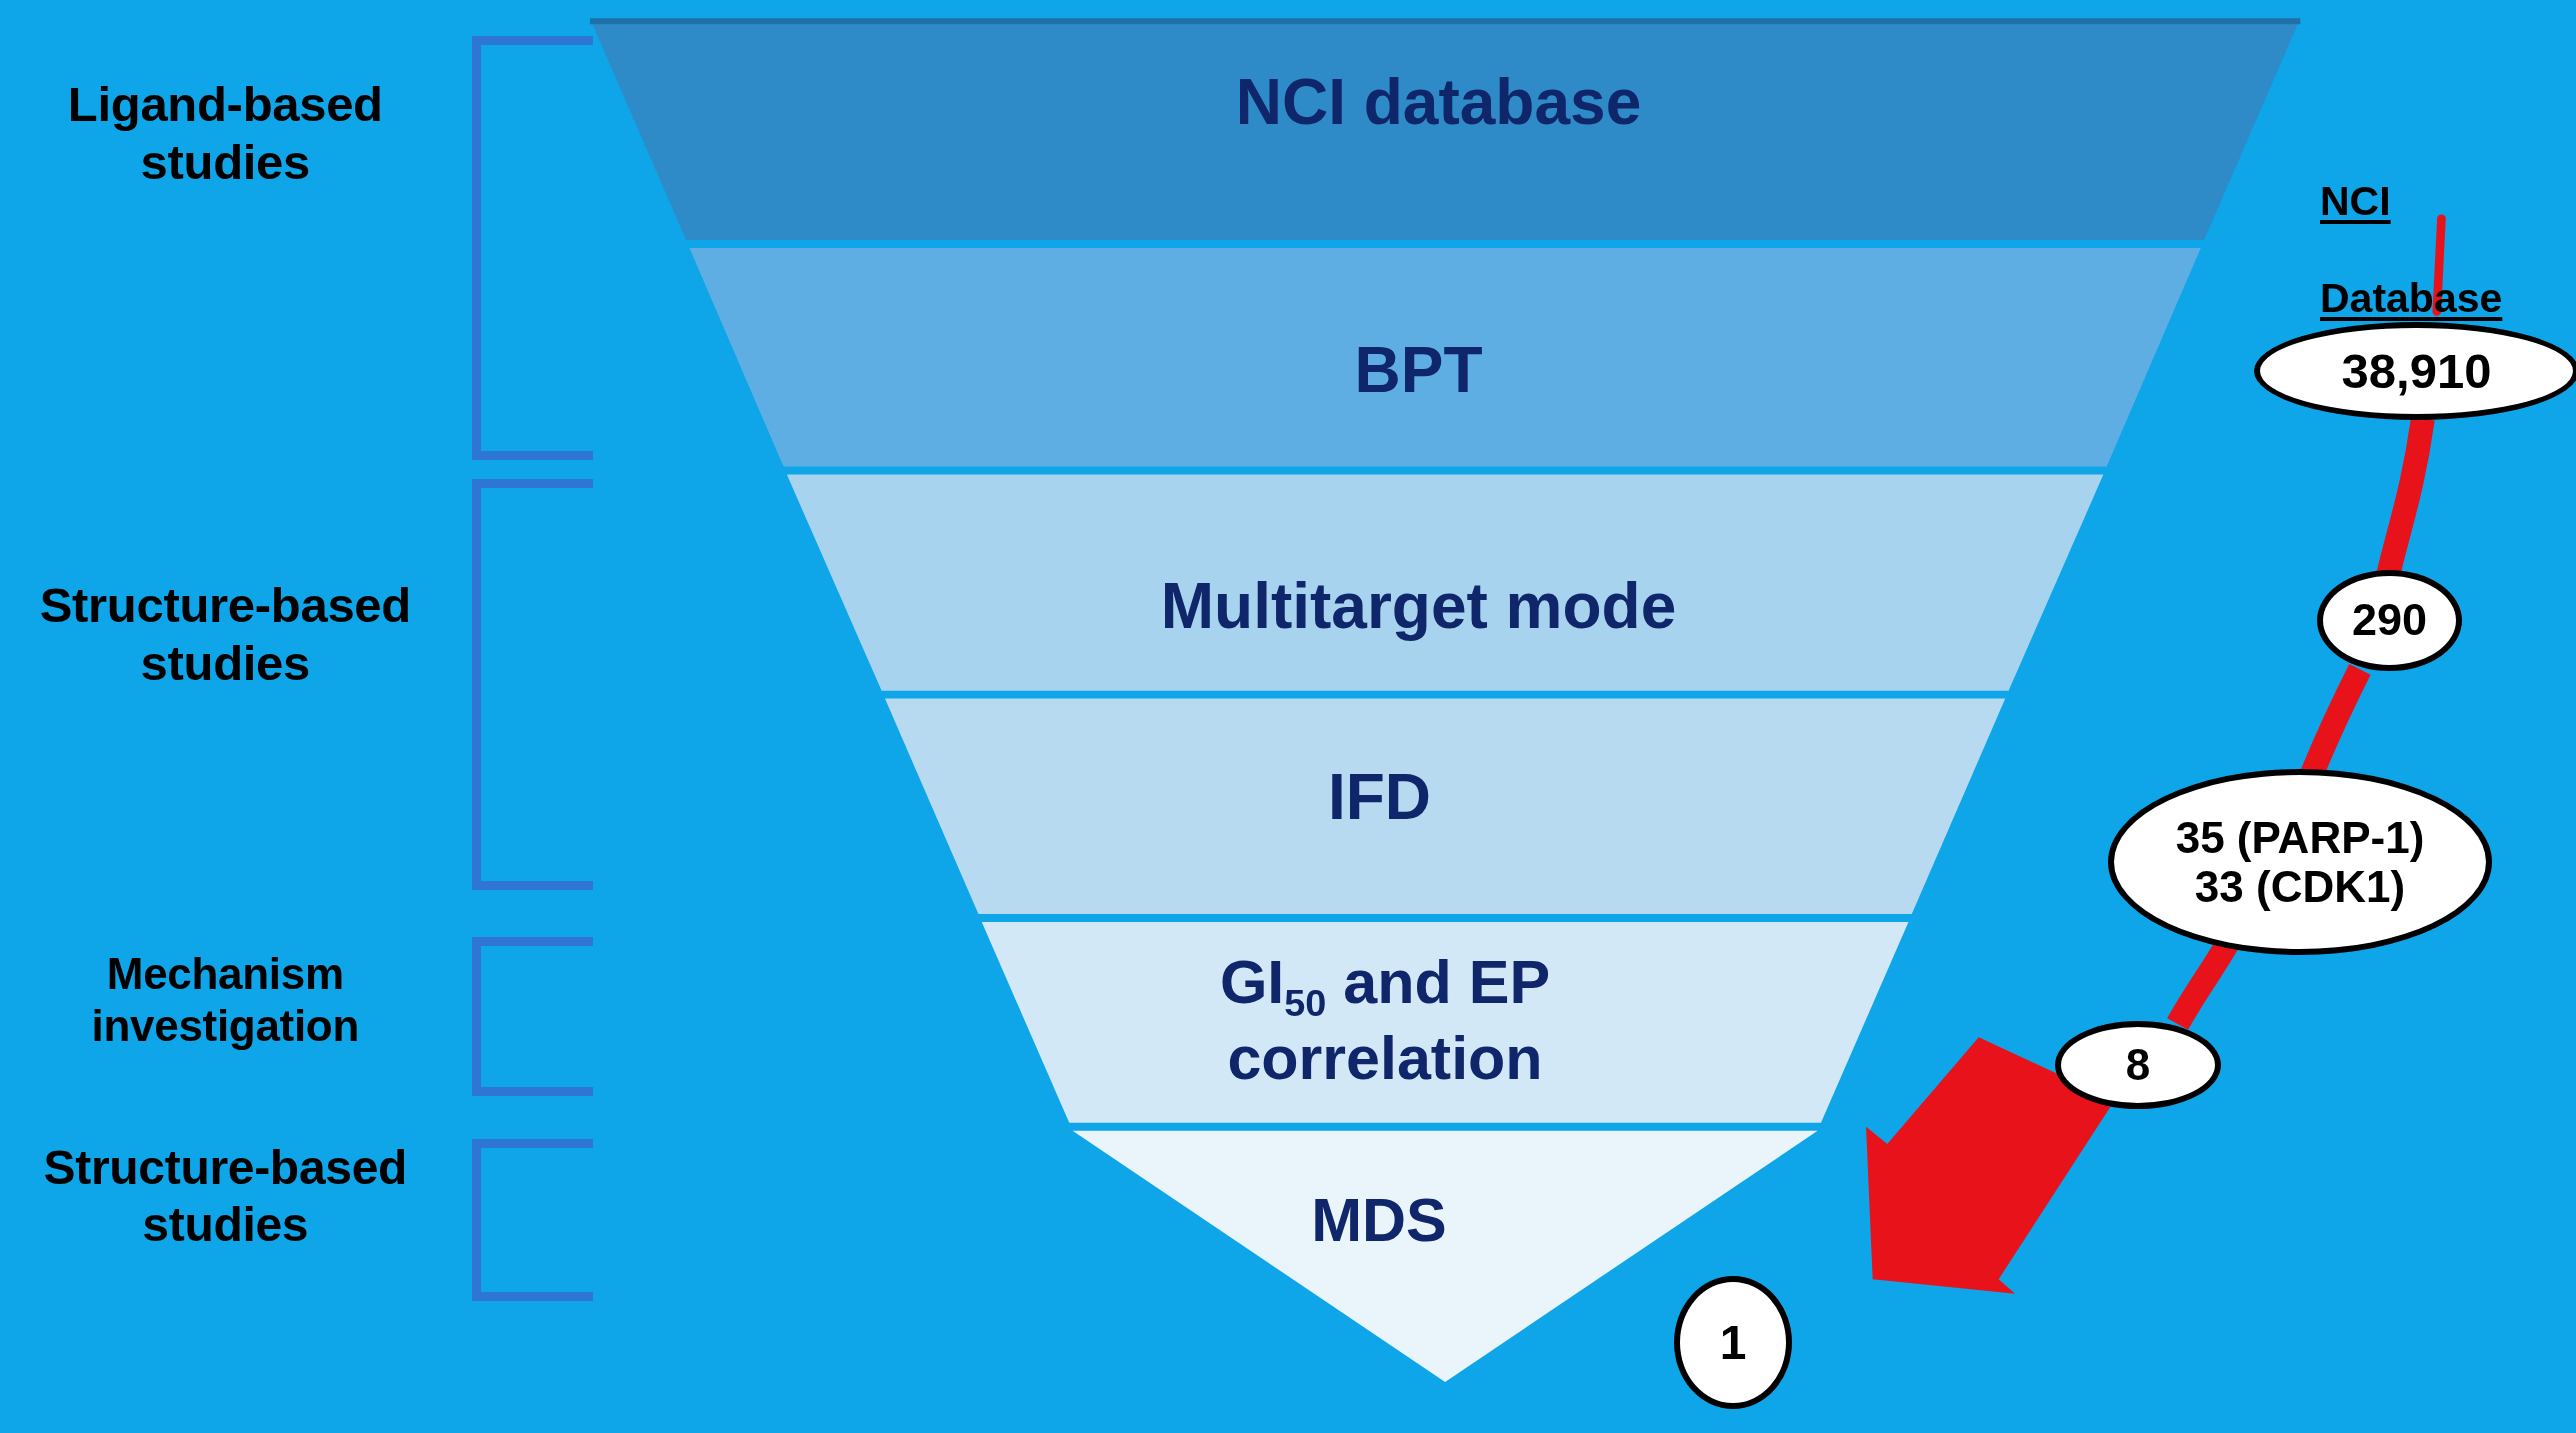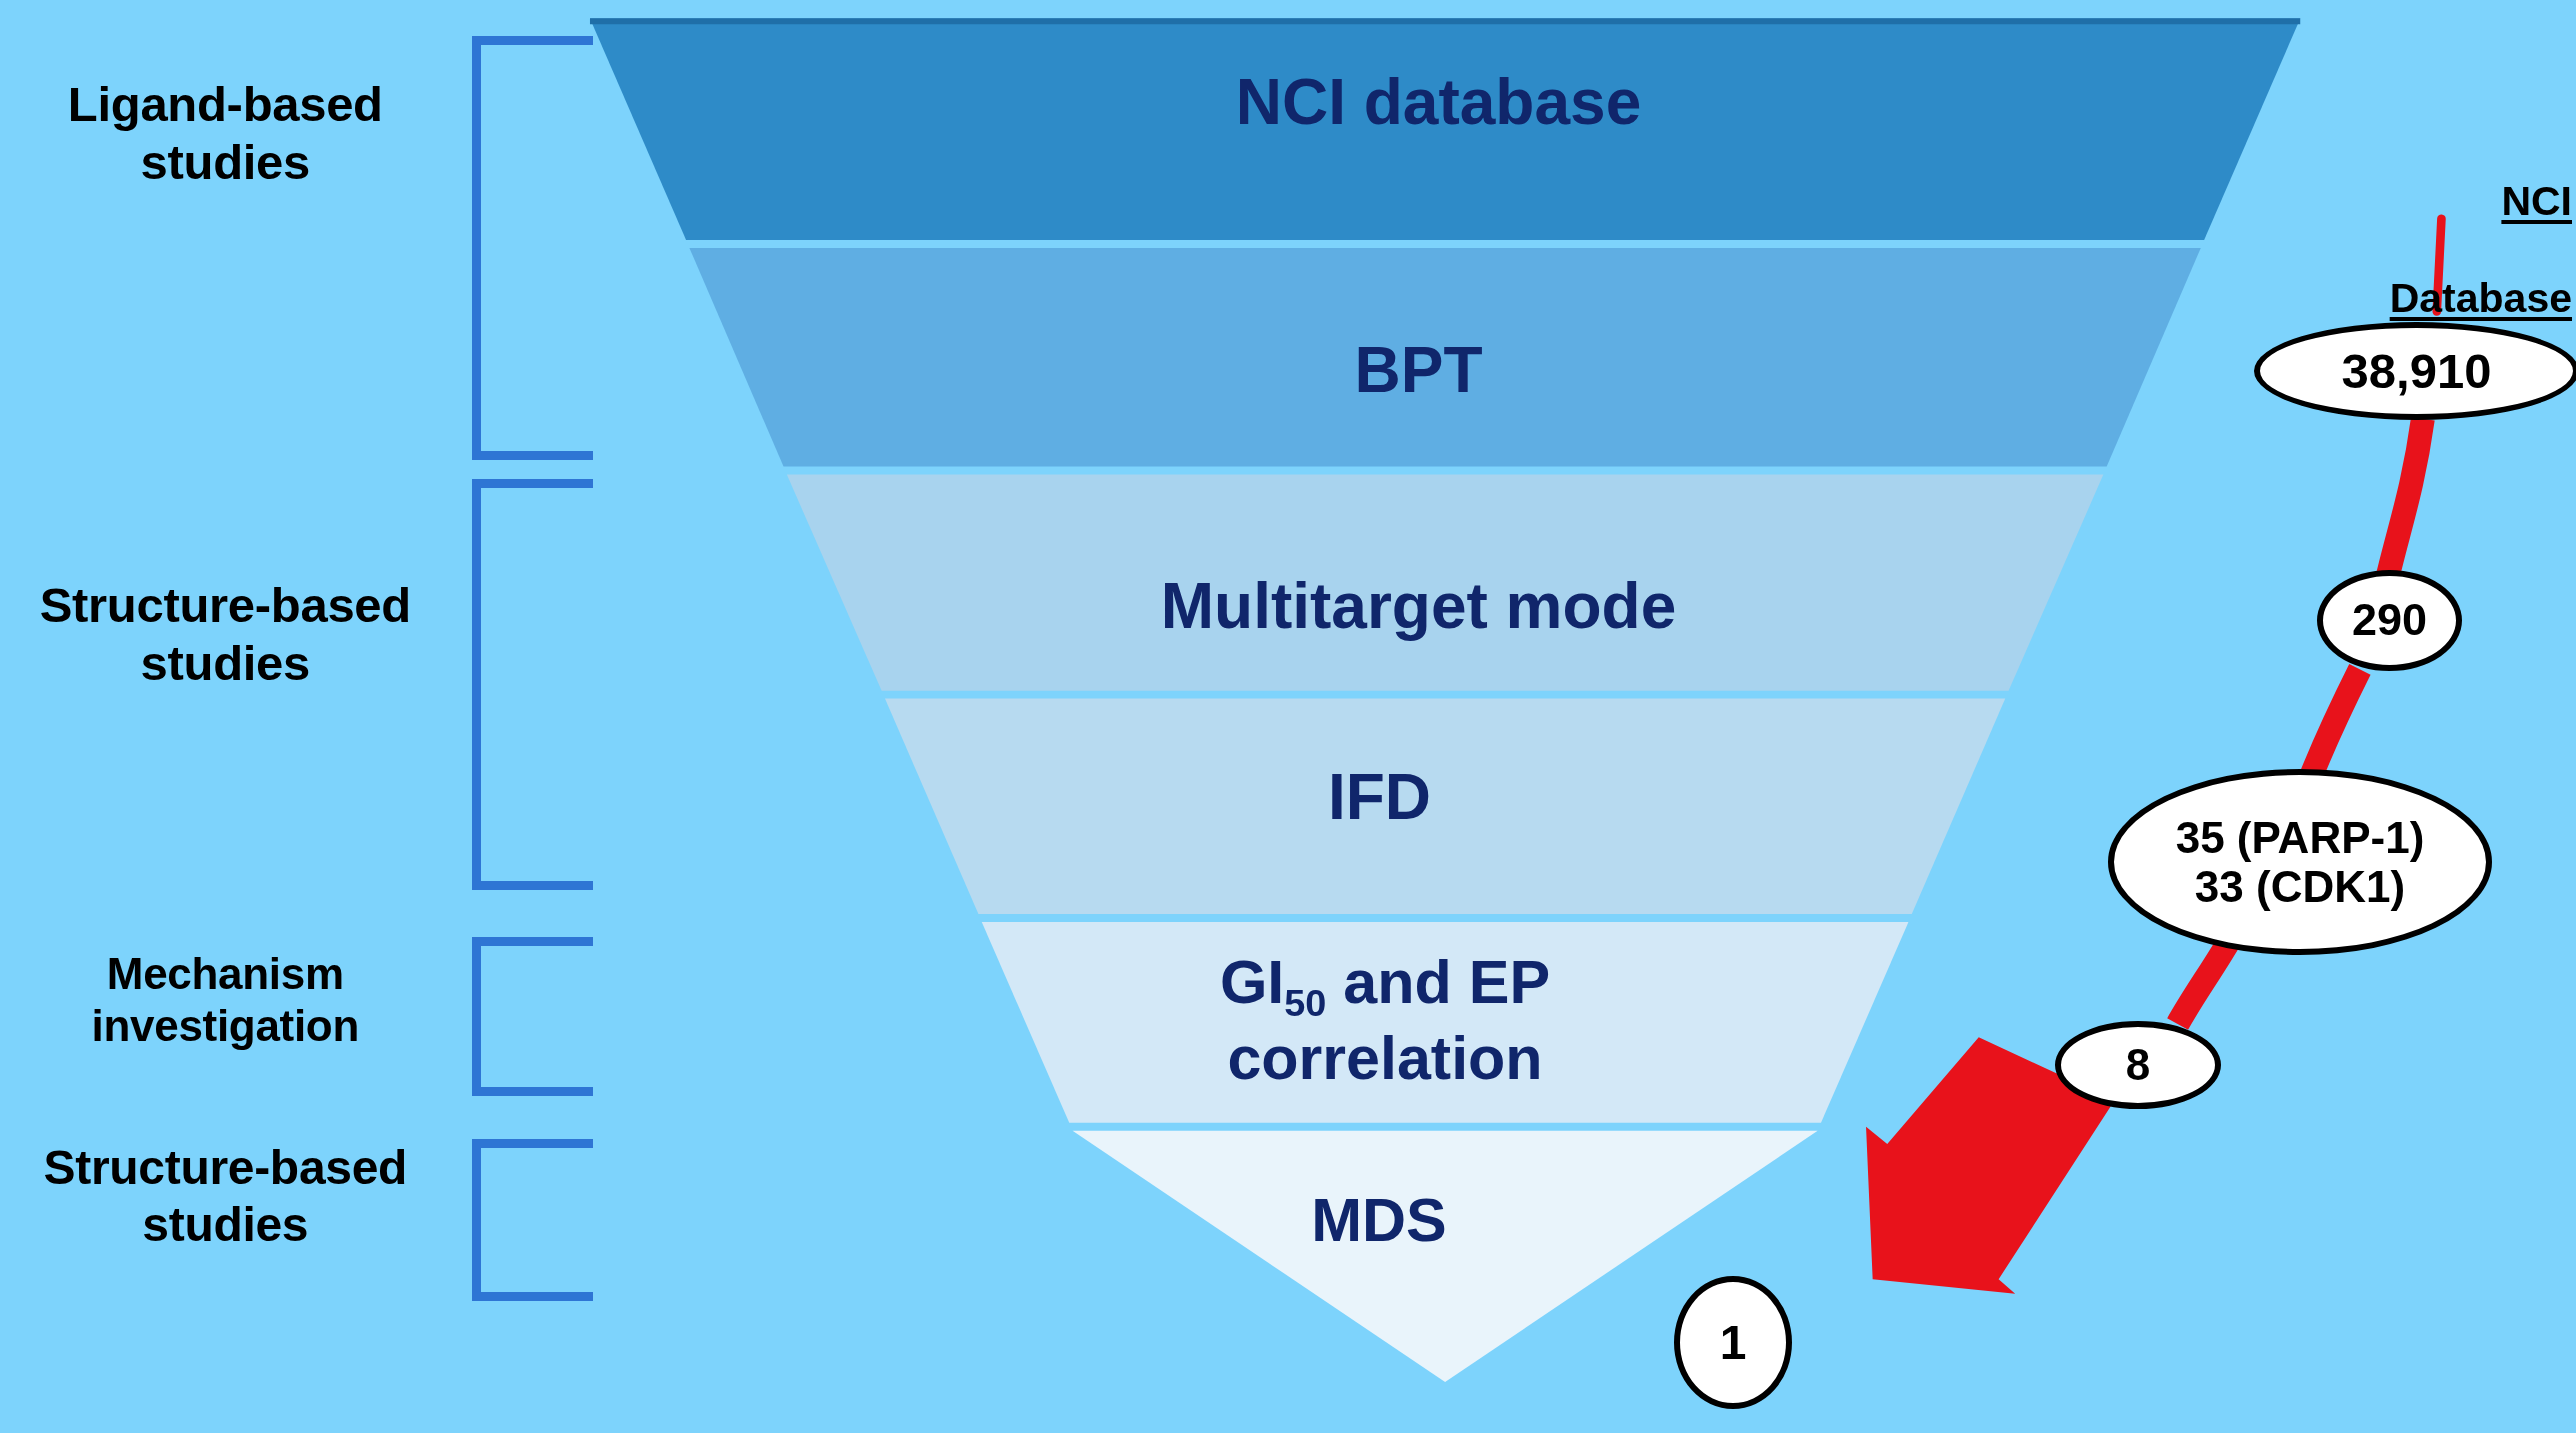--- a/index.html
+++ b/index.html
@@ -1,19 +1,19 @@
 <!DOCTYPE html>
 <html style="font-size:10.6px"><head>
 <meta charset="utf-8">
 <style>
   html,body{margin:0;padding:0;background:#ffffff;}
   body{width:2576px;height:1433px;position:relative;overflow:hidden;
        font-family:"Liberation Sans", sans-serif;}
 
-  #stage{position:absolute;left:0;top:0;width:2576px;height:1433px;background:#7dd3fc;}
+  #stage{position:absolute;left:0;top:0;width:2576px;height:1433px;background:#0ea5e9;}
 
   
   .cat-label{
     position:absolute;
     color:#000000;
     font-weight:bold;
     text-align:center;
     line-height:1.18;
     letter-spacing:-0.3px;
     white-space:pre-line;
@@ -46,21 +46,21 @@
   #fl-2{left:849px; top:537px;  width:1087px; font-size:64px;}
   #fl-3{left:849px; top:762px; width:1061px; font-size:64px;}
   #fl-4{left:994px; top:949px; width:782px; font-size:61px;}
   #fl-5{left:1074px; top:1187px; width:610px;  font-size:61px;}
 
   .sub{font-size:0.62em;vertical-align:sub;margin-top:42px;}
 
   
   #nci-tag{
     position:absolute;left:2320px;top:129px;width:252px;
-    text-align:right;color:#000;font-weight:bold;font-size:41px;line-height:1.18;
+    text-align:left;color:#000;font-weight:bold;font-size:41px;line-height:1.18;
     white-space:pre-line;
   }
   #nci-tag .u{ text-decoration:underline; text-underline-offset:4.6px; text-decoration-thickness:4px;}
 
   .node{
     position:absolute;
     border:6px solid #000000;
     background:#ffffff;
     border-radius:50%;
     display:flex;align-items:center;justify-content:center;

